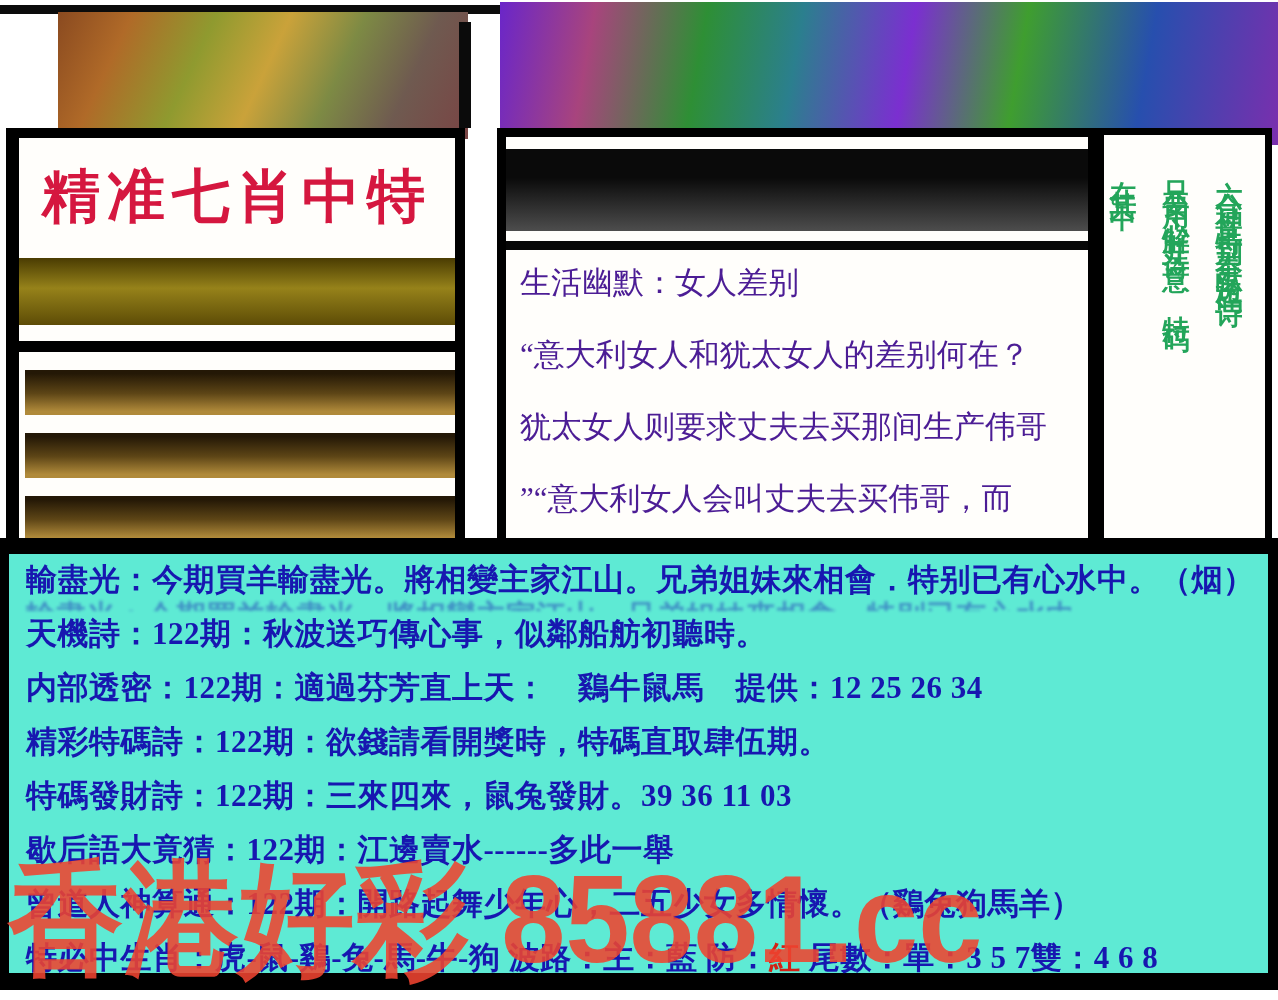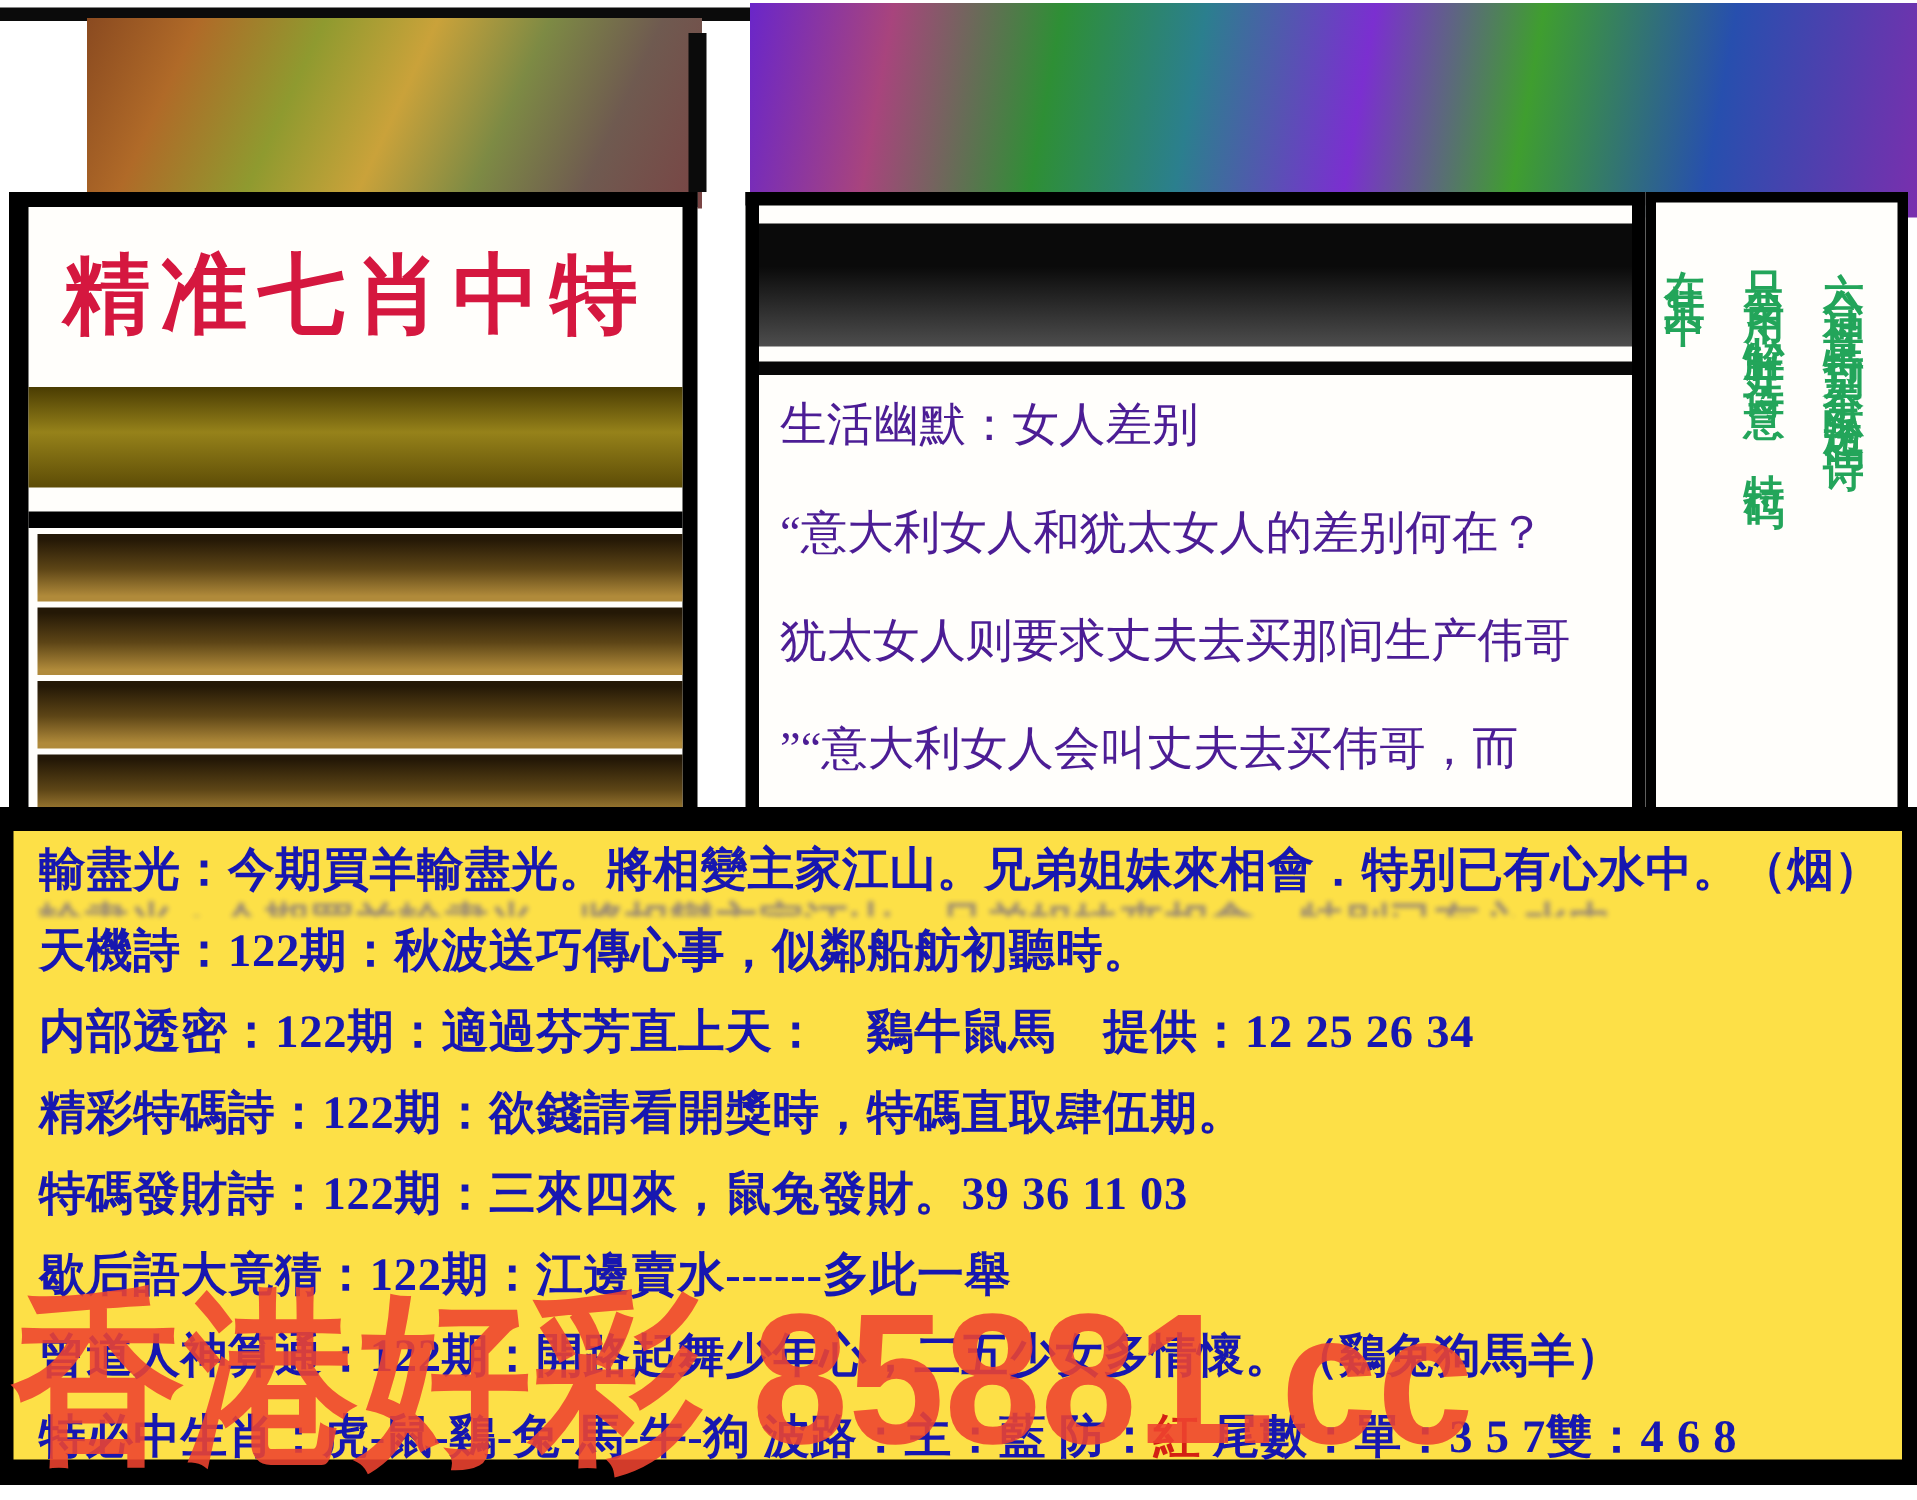--- a/index.html
+++ b/index.html
@@ -33,21 +33,21 @@
     margin-top:20px; text-align:center; white-space:nowrap;
     font-size:58px; font-weight:bold; letter-spacing:7px; color:#d5173f;
   }
   .zodiac-row {
     margin-top:22px; text-align:center; white-space:nowrap;
     font-size:50px; font-weight:bold; letter-spacing:17px;
     background:linear-gradient(180deg,#4a3c02 0%,#96821a 45%,#5d4c06 100%);
   }
   .left-divider { margin-top:16px; height:11px; background:#000; }
   .poem-line {
-    margin:4px 0 0 6px; white-space:nowrap;
+    margin:18px 0 0 6px; white-space:nowrap;
     font-family:"Liberation Sans", sans-serif;
     font-size:33px; font-weight:bold; letter-spacing:1px;
     background:linear-gradient(180deg,#241806 8%,#5d4516 52%,#b08a3a 92%);
   }
 
   
   .mid-panel {
     position:absolute; left:497px; top:128px; width:600px; height:412px;
     border:9px solid #000; border-bottom:none; background:#fffefb;
   }
@@ -74,21 +74,21 @@
   }
   .vert-col {
     color:#23a55a; font-weight:bold; font-size:27px;
     letter-spacing:12px; line-height:53px; white-space:nowrap;
   }
 
   
   .bottom-panel {
     position:absolute; left:0; top:538px; width:1278px; height:452px;
     border:16px solid #000; border-left-width:9px; border-right-width:10px; border-bottom-width:17px;
-    background:#fde047;
+    background:#5eead4;
   }
   .b-row {
     position:absolute; left:17px; white-space:nowrap;
     color:#1717b0; font-weight:bold; font-size:31px; letter-spacing:0.5px;
   }
   .ghost-print {
     position:absolute; left:17px; top:42px; width:1045px; height:15px; overflow:hidden;
     color:#1717b0; font-weight:bold; font-size:30px; white-space:nowrap;
     filter:blur(1.6px); opacity:0.42;
   }

